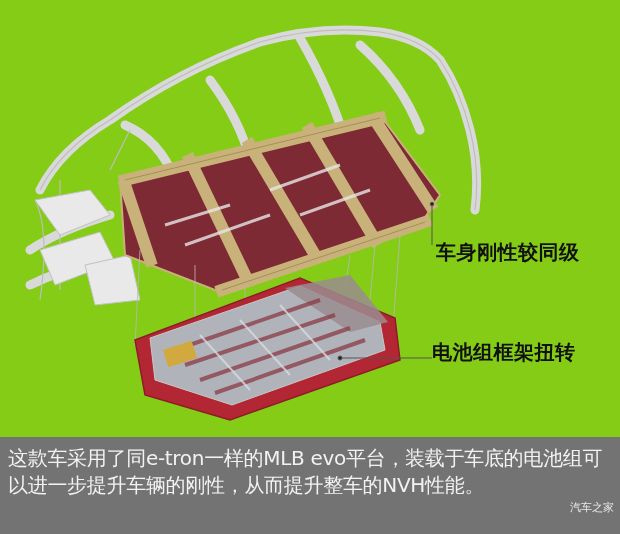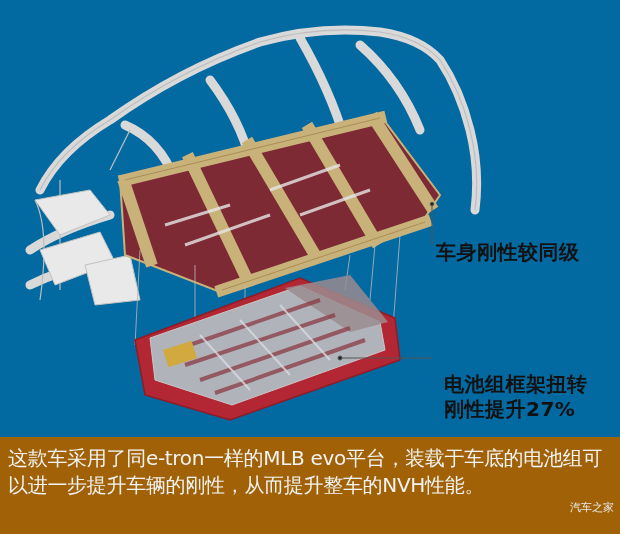--- a/index.html
+++ b/index.html
@@ -1,22 +1,22 @@
 <!DOCTYPE html>
 <html><head>
 <meta charset="utf-8">
 <style>
   html, body { margin: 0; padding: 0; }
   body { width: 620px; height: 534px; overflow: hidden; background: #ffffff; position: relative; font-family: "DejaVu Sans", "Liberation Sans", sans-serif; }
-  .stage { position: absolute; left: 0; top: 0; width: 620px; height: 437px; background: #0369a1; overflow: hidden; }
+  .stage { position: absolute; left: 0; top: 0; width: 620px; height: 437px; background: #84cc16; overflow: hidden; }
   .illus { position: absolute; left: 0; top: 0; }
   .callout { position: absolute; color: #111111; font-weight: bold; font-size: 20px; line-height: 25px; letter-spacing: 0.5px; }
   .callout-1 { left: 436px; top: 240px; }
-  .callout-2 { left: 444px; top: 340px; margin-top: 32px; }
-  .caption-bar { position: absolute; left: 0; top: 437px; width: 620px; height: 97px; background: #a16207; }
+  .callout-2 { left: 432px; top: 340px; }
+  .caption-bar { position: absolute; left: 0; top: 437px; width: 620px; height: 97px; background: #737373; }
   .caption-text { position: absolute; left: 8px; top: 8px; width: 604px; color: #f2f2f2; font-size: 20px; line-height: 27px; font-family: "DejaVu Sans", sans-serif; letter-spacing: -0.3px; }
   .watermark { position: absolute; right: 6px; bottom: 20px; color: #e8e8e8; font-size: 11px; line-height: 13px; font-family: "DejaVu Sans", sans-serif; }
 </style>
 </head>
 <body>
 
 <div class="stage">
   <svg class="illus" width="620" height="437" viewBox="0 0 620 437" xmlns="http://www.w3.org/2000/svg">
 
     <g fill="none" stroke="#d9d9d9" stroke-width="9" stroke-linejoin="round" stroke-linecap="round">
@@ -97,20 +97,19 @@
       <line x1="340" y1="358" x2="432" y2="358"></line>
       <circle cx="340" cy="358" r="2"></circle>
     </g>
   </svg>
 
   <div class="callout callout-1">
     <div>车身刚性较同级</div>
   </div>
   <div class="callout callout-2">
     <div>电池组框架扭转</div>
-    <div>刚性提升27%</div>
   </div>
 </div>
 
 <div class="caption-bar">
   <div class="caption-text">这款车采用了同e-tron一样的MLB evo平台，装载于车底的电池组可以进一步提升车辆的刚性，从而提升整车的NVH性能。</div>
   <div class="watermark">汽车之家</div>
 </div>
 
 </body></html>

